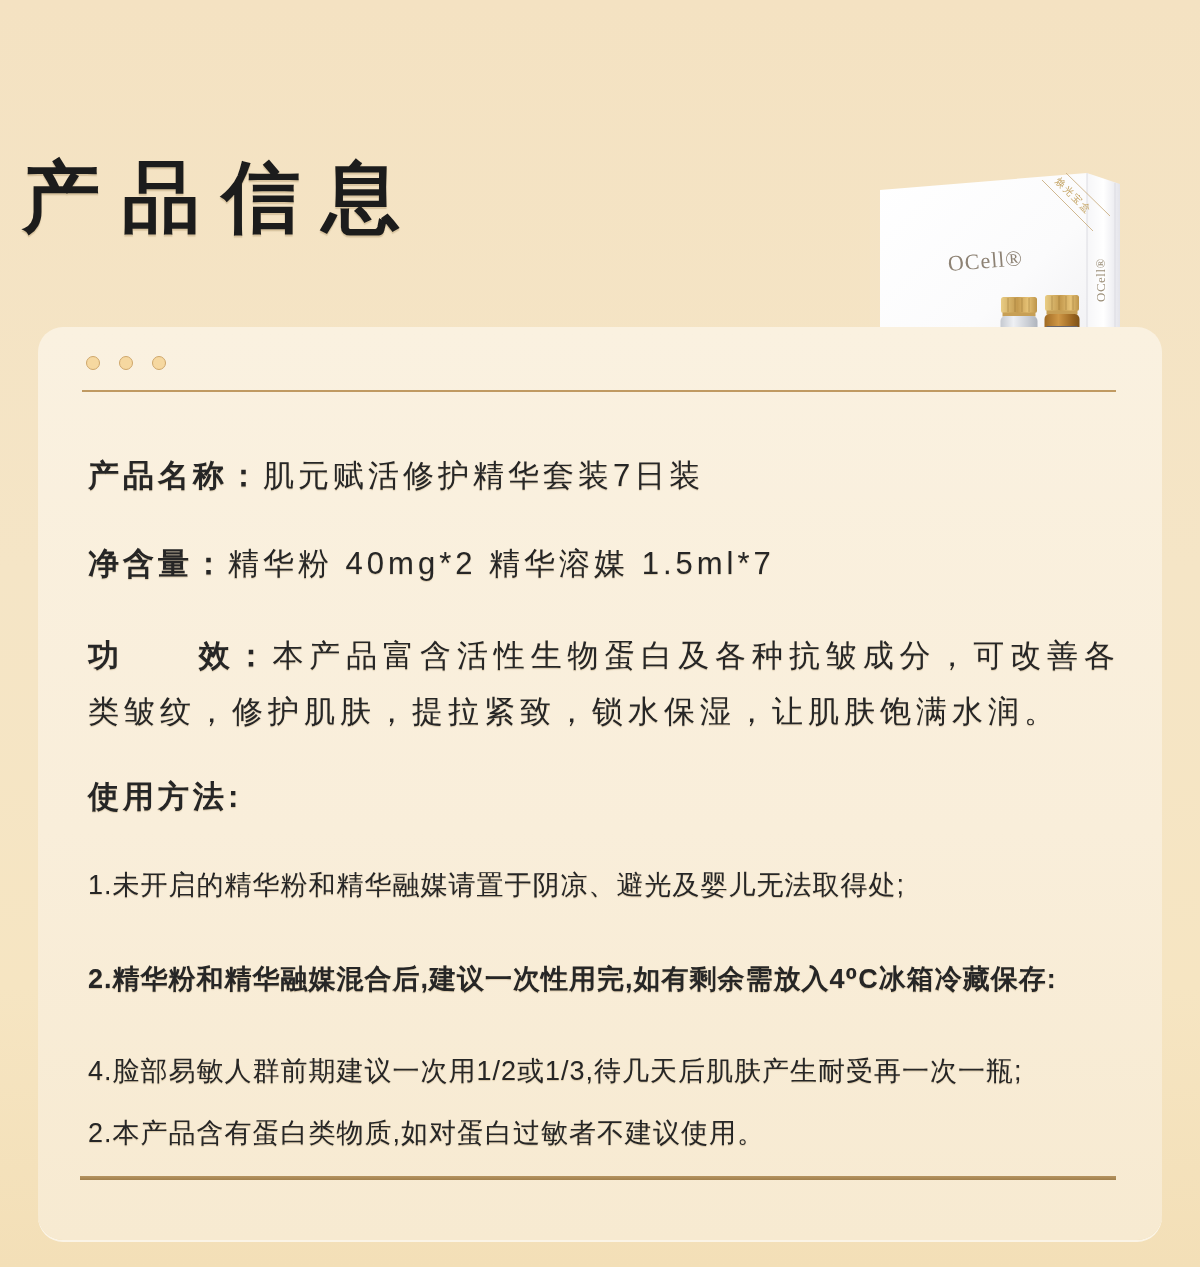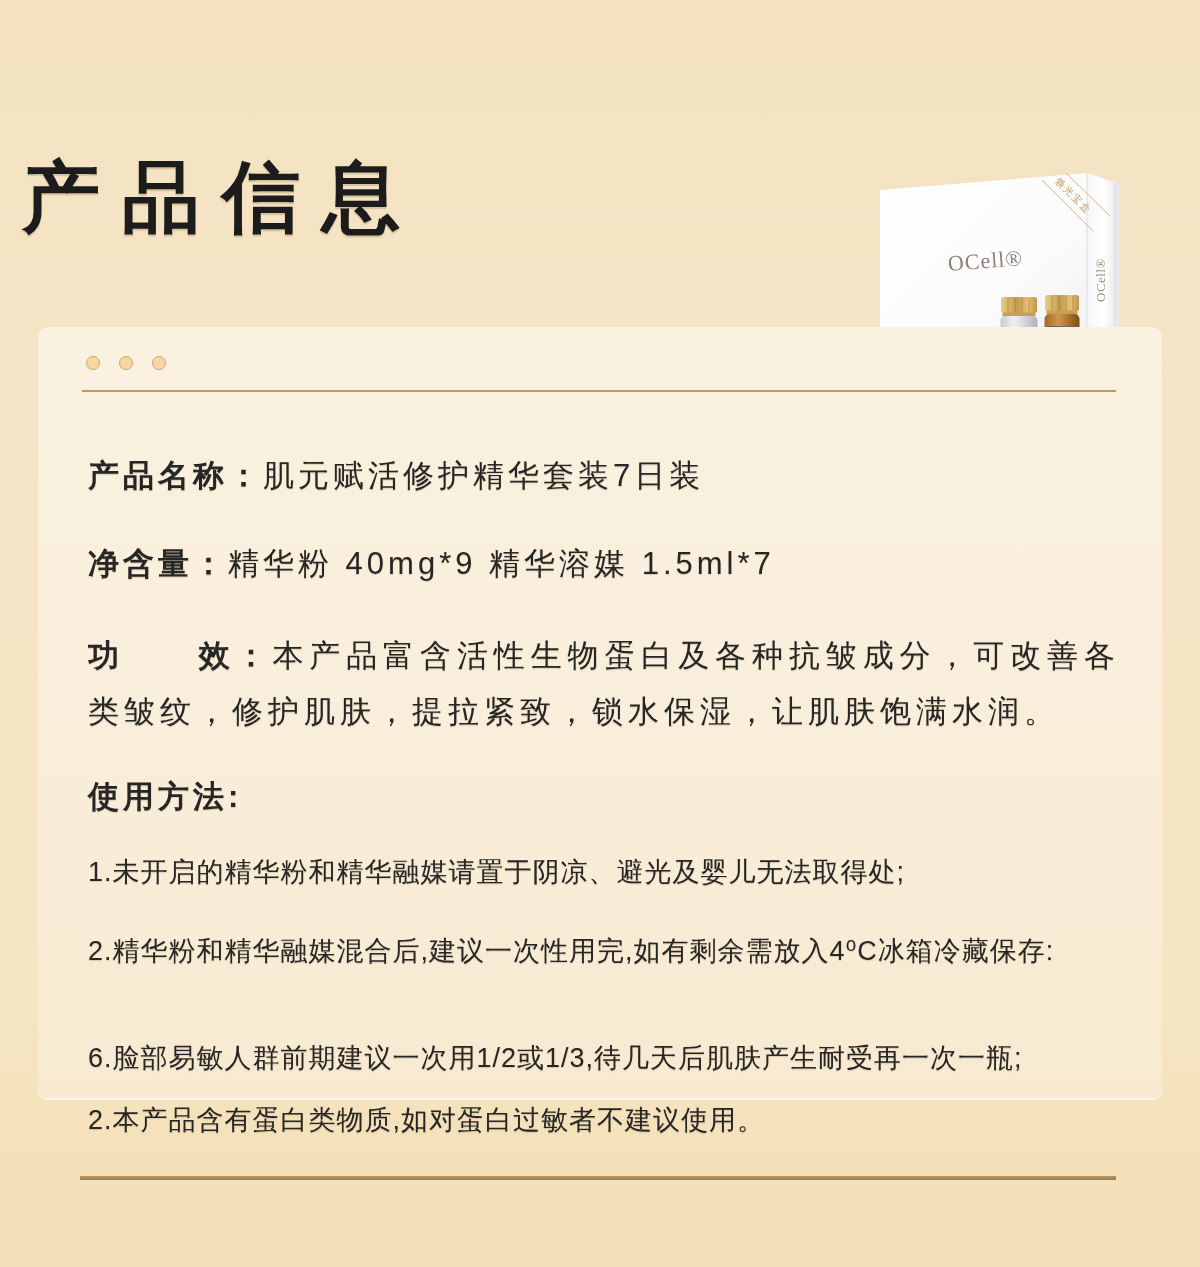--- a/index.html
+++ b/index.html
@@ -17,23 +17,23 @@
     text-align:left; padding-left:22px;
     font-size:78px; font-weight:700; letter-spacing:22px; color:#1c1c1c;
     text-shadow:0 2px 1px rgba(140,110,60,.28);
   }
 
   
   .product-art { position:absolute; left:872px; top:160px; width:272px; height:232px; }
 
   
   .card {
-    position:absolute; left:38px; top:327px; width:1124px; height:771px;
+    position:absolute; left:38px; top:327px; width:1124px; height:913px;
     background:linear-gradient(180deg,#faf1e0 0%,#f9eeda 55%,#f7ead1 100%);
-    border-radius:10px;
+    border-radius:25px;
     box-shadow:0 2px 0 rgba(255,255,255,.65);
   }
   .dots { position:absolute; left:48px; top:29px; display:flex; gap:19px; }
   .dot {
     width:14px; height:14px; border-radius:50%;
     background:#f6d8a0; border:1px solid #cfa76b;
   }
   .rule-top {
     position:absolute; left:44px; top:63px; width:1034px; height:2px;
     background:#c09a62;
@@ -47,23 +47,23 @@
 
   .field-row { position:absolute; left:50px; width:1040px; font-size:31px; letter-spacing:4px; line-height:40px; white-space:nowrap; }
   .field-row.wrap { white-space:normal; width:1032px; line-height:56px; letter-spacing:5px; text-align:justify; }
   .field-label { font-weight:700; }
   .row-0 { top:129px; }
   .row-1 { top:217px; }
   .row-2 { top:301px; }
 
   .usage-title { position:absolute; left:50px; top:449px; font-size:31px; font-weight:700; letter-spacing:4px; }
 
-  .usage-step { position:absolute; left:50px; width:1064px; font-size:27px; letter-spacing:1px; line-height:36px; white-space:nowrap; }
+  .usage-step { position:absolute; left:50px; width:1064px; font-size:27px; letter-spacing:1px; line-height:36px; white-space:nowrap;margin-top:13px; }
   .step-0 { top:527px; }
-  .step-1 { top:606px; }
+  .step-1 { top:621px;font-weight:bold; }
   .step-2 { top:651px; }
   .step-3 { top:713px; }
   .step-4 { top:775px; }
 
   .serif { font-family:"Liberation Serif","DejaVu Serif",serif; }
 </style>
 </head>
 <body>
 
 <div class="screen">
@@ -169,30 +169,30 @@
       <div class="dot"></div>
     </div>
 
     <div class="rule-top"></div>
 
     <div class="field-row row-0 text">
       <span class="field-label">产品名称：</span><span class="field-value">肌元赋活修护精华套装7日装</span>
     </div>
 
     <div class="field-row row-1 text">
-      <span class="field-label">净含量：</span><span class="field-value">精华粉 40mg*9 精华溶媒 1.5ml*7</span>
+      <span class="field-label">净含量：</span><span class="field-value">精华粉 40mg*2 精华溶媒 1.5ml*7</span>
     </div>
 
     <div class="field-row row-2 wrap text">
       <span class="field-label">功　　效：</span><span class="field-value">本产品富含活性生物蛋白及各种抗皱成分，可改善各类皱纹，修护肌肤，提拉紧致，锁水保湿，让肌肤饱满水润。</span>
     </div>
 
     <div class="usage-title text">使用方法:</div>
 
     <div class="usage-step step-0 text">1.未开启的精华粉和精华融媒请置于阴凉、避光及婴儿无法取得处;</div>
     <div class="usage-step step-1 text">2.精华粉和精华融媒混合后,建议一次性用完,如有剩余需放入4⁰C冰箱冷藏保存:</div>
-    <div class="usage-step step-3 text">6.脸部易敏人群前期建议一次用1/2或1/3,待几天后肌肤产生耐受再一次一瓶;</div>
+    <div class="usage-step step-3 text">4.脸部易敏人群前期建议一次用1/2或1/3,待几天后肌肤产生耐受再一次一瓶;</div>
     <div class="usage-step step-4 text">2.本产品含有蛋白类物质,如对蛋白过敏者不建议使用。</div>
 
     <div class="rule-bottom"></div>
   </div>
 
 </div>
 
 </body></html>

